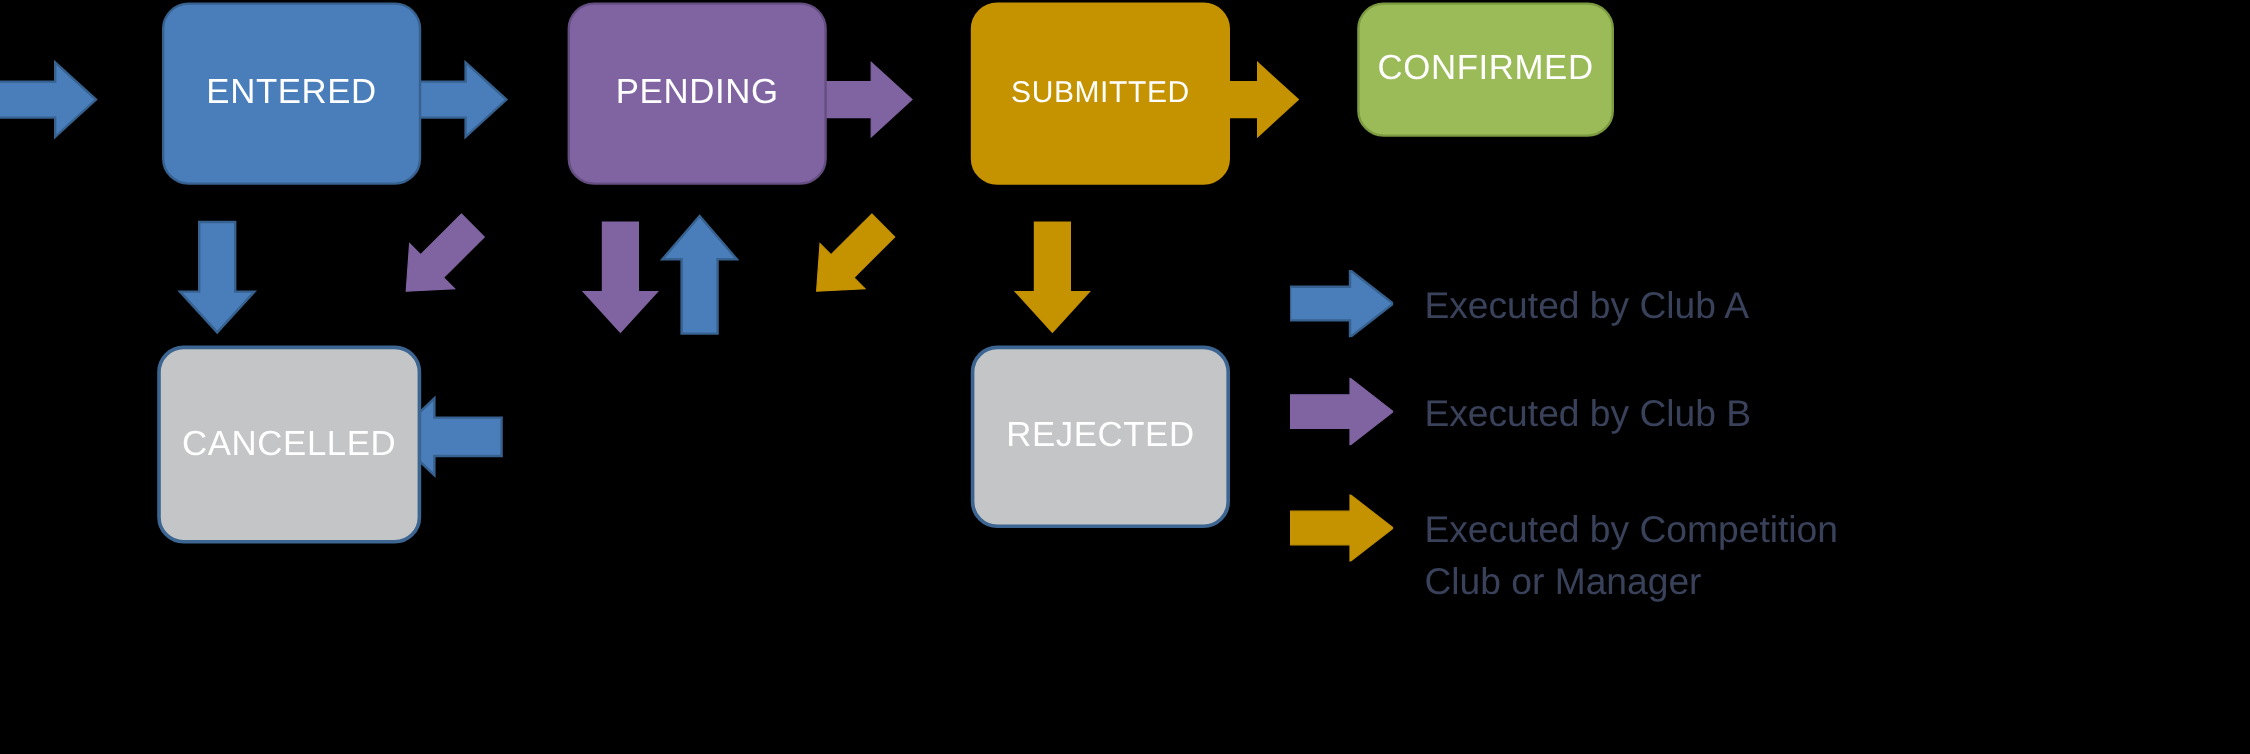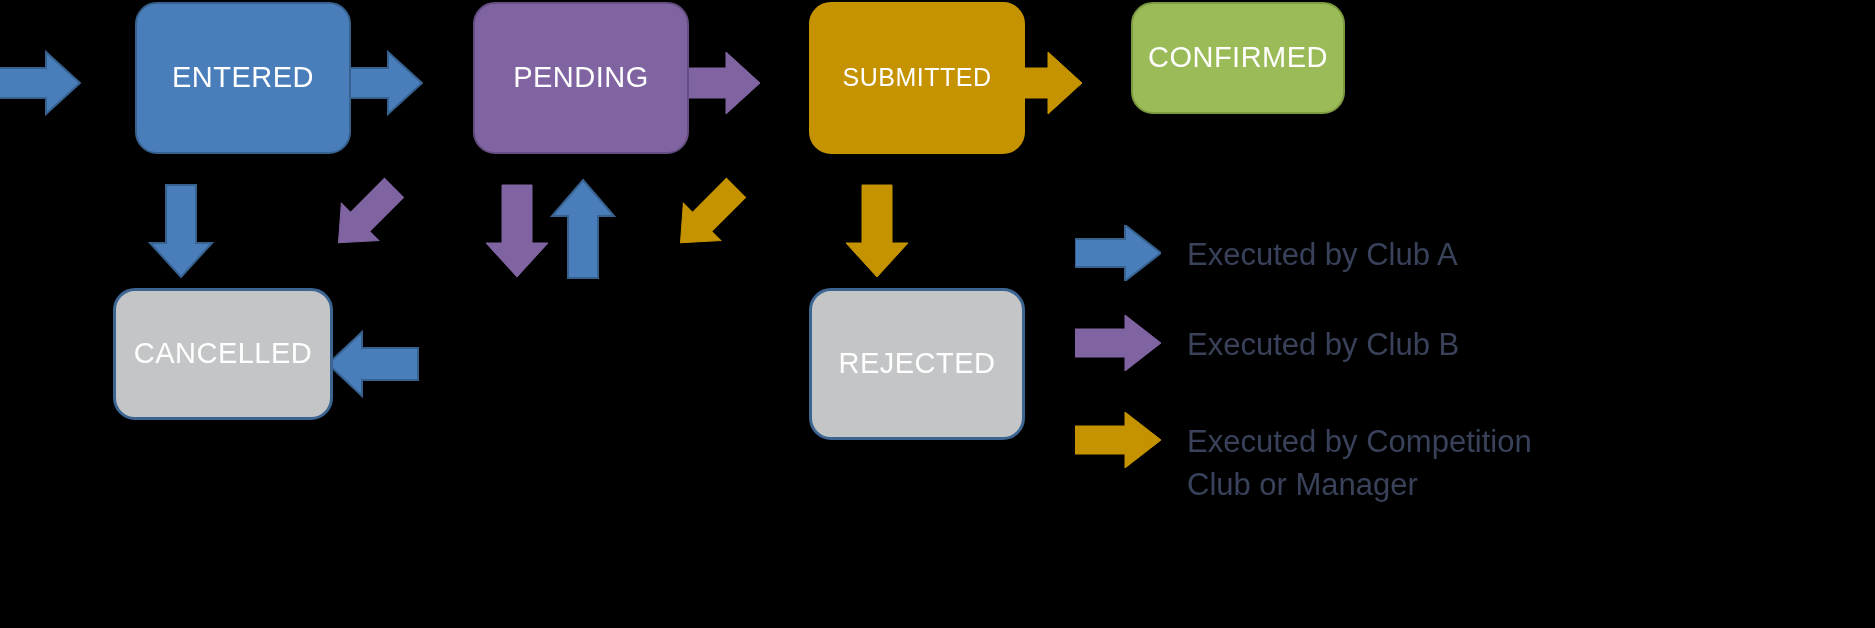--- a/index.html
+++ b/index.html
@@ -133,21 +133,21 @@
   </div>
 
   <div class="node node-entered" style="left:96px; top:2px; width:216px; height:152px; font-size:29px;">ENTERED</div>
 
   <div class="node node-pending" style="left:434px; top:2px; width:216px; height:152px; font-size:29px;">PENDING</div>
 
   <div class="node node-submitted" style="left:770px; top:2px; width:216px; height:152px; font-size:25px;">SUBMITTED</div>
 
   <div class="node node-confirmed" style="left:1092px; top:2px; width:214px; height:112px; font-size:29px;">CONFIRMED</div>
 
-  <div class="node node-cancelled" style="left:74px; top:288px; width:220px; height:132px; font-size:29px;">CANCELLED</div>
+  <div class="node node-cancelled" style="left:92px; top:288px; width:220px; height:165px; font-size:29px;">CANCELLED</div>
 
 
   <div class="node node-rejected" style="left:770px; top:288px; width:216px; height:152px; font-size:29px;">REJECTED</div>
 
   <div class="legend" style="left:1075px; top:225px; width:560px; height:300px;">
 
     <div class="legend-arrow" style="left:0px; top:0px; width:86px; height:56px;">
       <svg viewBox="0 0 86 56" preserveAspectRatio="none" style="width:100%;height:100%;">
         <polygon points="0,14 50,14 50,0 86,28 50,56 50,42 0,42" fill="#4A7EBB" stroke="#37618F" stroke-width="2"></polygon>
       </svg>

